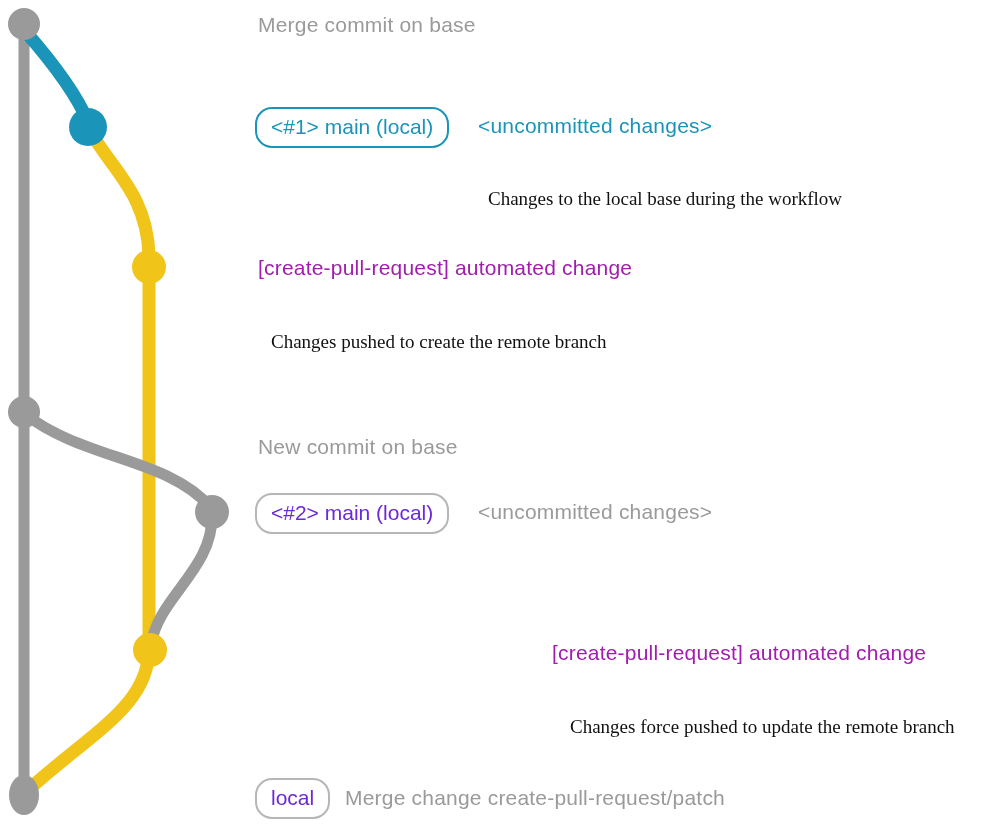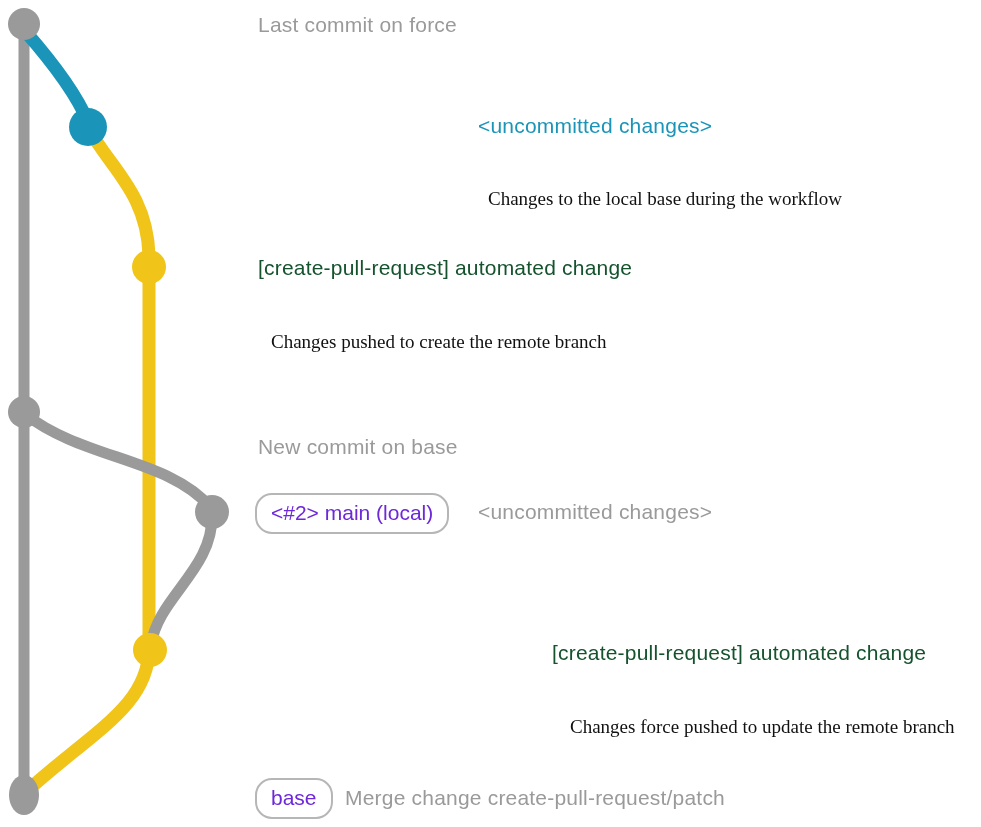--- a/index.html
+++ b/index.html
@@ -20,21 +20,21 @@
     display:inline-block;
     border:2px solid;
     border-radius:17px;
     padding:6px 14px 7px 14px;
     font-size:21px;line-height:24px;
     background:#ffffff;
     white-space:nowrap;
   }
   .c-gray{color:#9a9a9a;}
   .c-blue{color:#1a94b8;}
-  .c-yellow{color:#14532d;}
+  .c-yellow{color:#a21caf;}
   .b-gray{border-color:#b6b6b6;color:#6d28d9;}
   .b-blue{border-color:#1a94b8;color:#1a94b8;}
   .b-yellow{border-color:#eec11d;color:#eec11d;}
 </style>
 </head>
 <body>
 
 <div class="canvas">
 
   <svg class="graph-svg" width="981" height="827" viewBox="0 0 981 827">
@@ -53,32 +53,33 @@
 
     <circle cx="24" cy="24" r="16" fill="#9a9a9a"></circle>
     <circle cx="88" cy="127" r="19" fill="#1a94b8"></circle>
     <circle cx="149" cy="267" r="17" fill="#f0c419"></circle>
     <circle cx="24" cy="412" r="16" fill="#9a9a9a"></circle>
     <circle cx="212" cy="512" r="17" fill="#9a9a9a"></circle>
     <circle cx="150" cy="650" r="17" fill="#f0c419"></circle>
     <ellipse cx="24" cy="795" rx="15" ry="20" fill="#9a9a9a"></ellipse>
   </svg>
 
-  <div class="note sans-label c-gray" style="left:258px;top:13px;">Last commit on force</div>
+  <div class="note sans-label c-gray" style="left:258px;top:13px;">Merge commit on base</div>
 
+  <div class="badge b-blue" style="left:255px;top:107px;">&lt;#1&gt; main (local)</div>
   <div class="note sans-label c-blue" style="left:478px;top:114px;">&lt;uncommitted changes&gt;</div>
   <div class="note serif-desc" style="left:488px;top:145px;">Changes to the local base during the workflow</div>
 
   <div class="note sans-label c-yellow" style="left:258px;top:256px;">[create-pull-request] automated change</div>
   <div class="note serif-desc" style="left:271px;top:288px;">Changes pushed to create the remote branch</div>
 
   <div class="note sans-label c-gray" style="left:258px;top:399px;margin-top:36px;">New commit on base</div>
 
   <div class="badge b-gray" style="left:255px;top:493px;">&lt;#2&gt; main (local)</div>
   <div class="note sans-label c-gray" style="left:478px;top:500px;">&lt;uncommitted changes&gt;</div>
 
   <div class="note sans-label c-yellow" style="left:552px;top:641px;">[create-pull-request] automated change</div>
   <div class="note serif-desc" style="left:570px;top:673px;">Changes force pushed to update the remote branch</div>
 
-  <div class="badge b-gray" style="left:255px;top:778px;">base</div>
+  <div class="badge b-gray" style="left:255px;top:778px;">local</div>
   <div class="note sans-label c-gray" style="left:345px;top:786px;">Merge change create-pull-request/patch</div>
 
 </div>
 
 </body></html>

